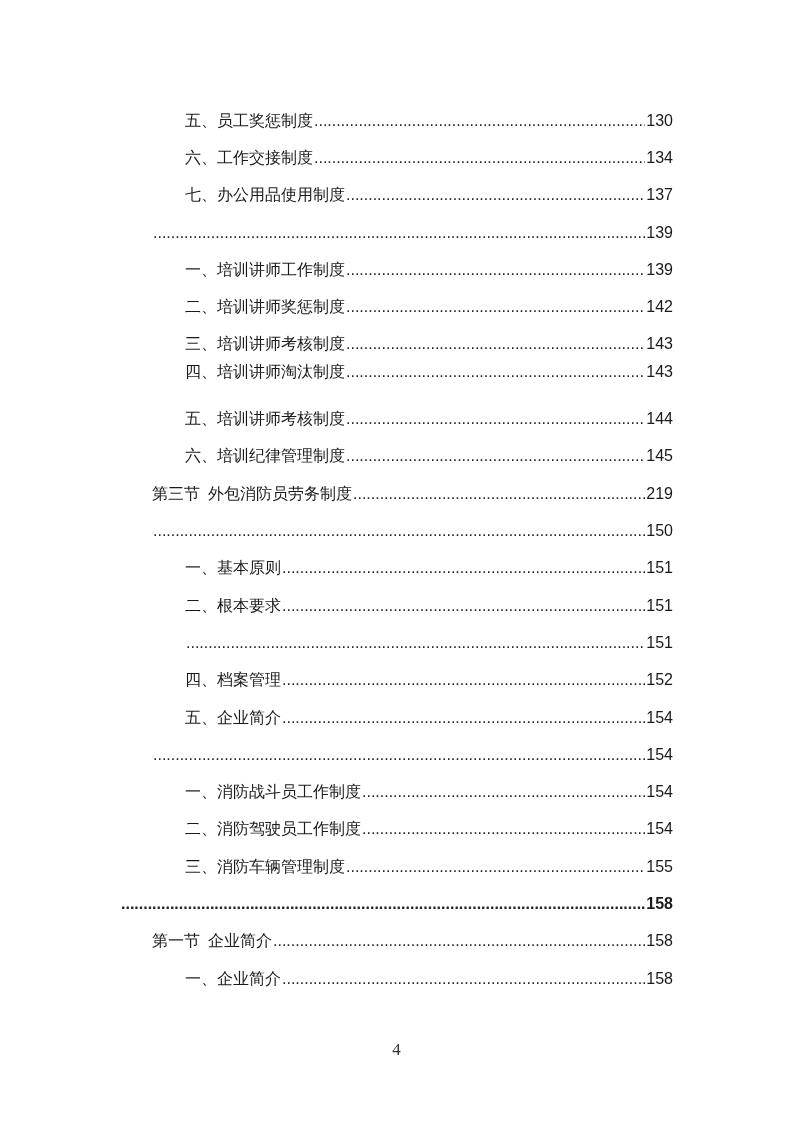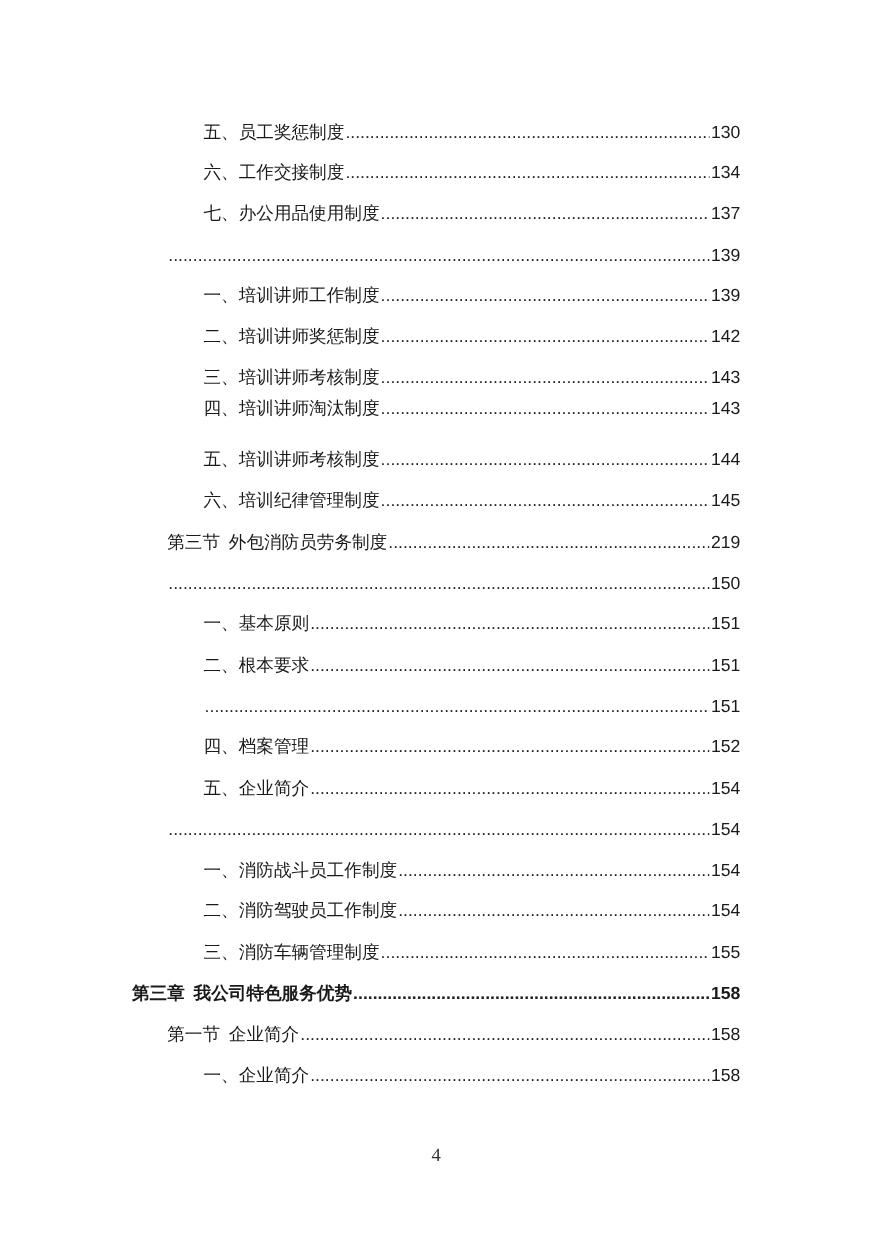--- a/index.html
+++ b/index.html
@@ -118,21 +118,20 @@
       <span class="t"><span>二、</span><span>消防驾驶员工作制度</span></span>
       <span class="dots"></span>
       <span class="p">154</span>
     </div>
   <div class="row lv3" style="top:857px">
       <span class="t"><span>三、</span><span>消防车辆管理制度</span></span>
       <span class="dots"></span>
       <span class="p">155</span>
     </div>
   <div class="row lv1" style="top:894px">
-      <span class="t"><span>第三章</span><span class="gap"></span><span>我公司特色服务优势</span></span>
       <span class="dots"></span>
       <span class="p">158</span>
     </div>
   <div class="row lv2" style="top:931px">
       <span class="t"><span>第一节</span><span class="gap"></span><span>企业简介</span></span>
       <span class="dots"></span>
       <span class="p">158</span>
     </div>
   <div class="row lv3" style="top:969px">
       <span class="t"><span>一、</span><span>企业简介</span></span>

